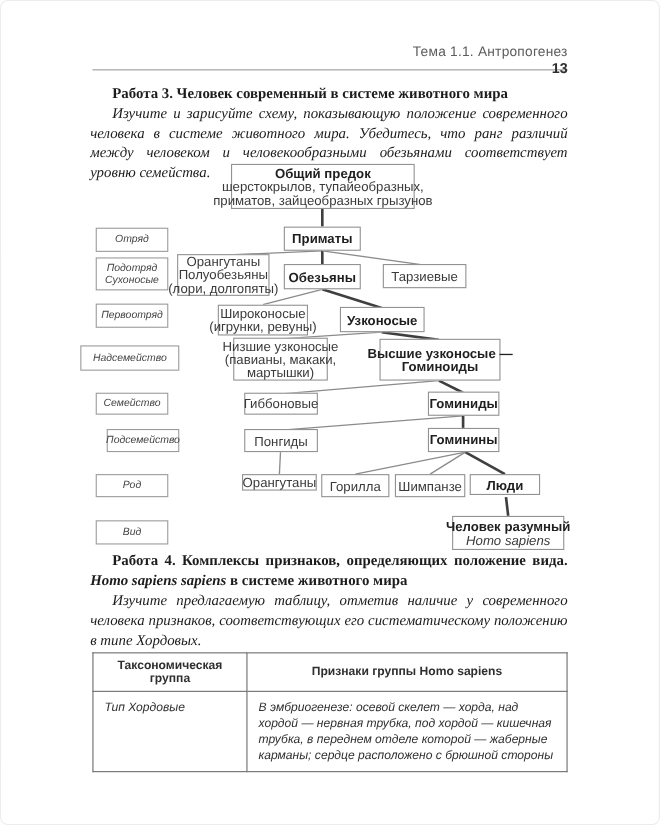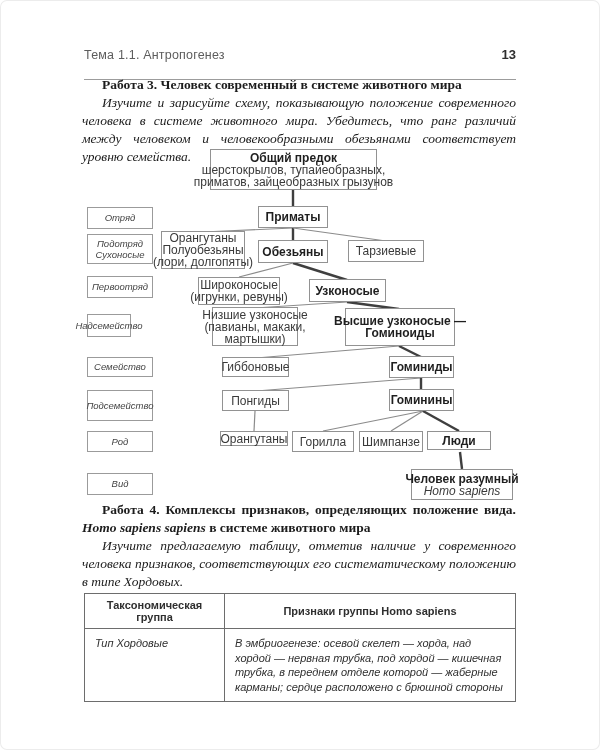--- a/index.html
+++ b/index.html
@@ -5,21 +5,21 @@
   html,body{margin:0;padding:0;background:#fff;}
   .page{
     position:relative;width:600px;height:750px;background:#fff;overflow:hidden;
     font-family:"Liberation Sans",sans-serif;
     box-shadow:inset 0 0 0 1px #ececec;border-radius:7px;box-sizing:border-box;
   }
   
   .header{
     position:absolute;left:84px;top:40px;width:432px;height:22px;
     border-bottom:1.5px solid #9c9c9c;display:flex;justify-content:space-between;
-    align-items:flex-end;padding-bottom:17px;box-sizing:content-box;
+    align-items:flex-end;padding-bottom:1px;box-sizing:content-box;flex-direction:column;
   }
   .topic{font-size:12.5px;color:#5d5d5d;letter-spacing:.2px;}
   .pagenum{font-size:13px;font-weight:bold;color:#2e2e2e;}
   
   .work{
     position:absolute;left:82px;width:434px;
     font-family:"Liberation Serif",serif;font-size:13.5px;line-height:18px;color:#1c1c1c;
   }
   .work-title{font-weight:bold;text-indent:20px;text-align:justify;margin:0;}
   .work-title .sp{font-style:italic;}
@@ -89,27 +89,27 @@
   <div class="rk" style="left:87px;top:207px;width:66px;height:22px">
     <span>Отряд</span>
   </div>
   <div class="rk" style="left:87px;top:234px;width:66px;height:30px">
     <span>Подотряд</span>
     <span>Сухоносые</span>
   </div>
   <div class="rk" style="left:87px;top:276px;width:66px;height:22px">
     <span>Первоотряд</span>
   </div>
-  <div class="rk" style="left:87px;top:314px;width:44px;height:23px">
+  <div class="rk" style="left:73px;top:314px;width:90px;height:23px">
     <span>Надсемейство</span>
   </div>
   <div class="rk" style="left:87px;top:357px;width:66px;height:20px">
     <span>Семейство</span>
   </div>
-  <div class="rk" style="left:87px;top:390px;width:66px;height:31px">
+  <div class="rk" style="left:97px;top:390px;width:66px;height:21px">
     <span>Подсемейство</span>
   </div>
   <div class="rk" style="left:87px;top:431px;width:66px;height:21px">
     <span>Род</span>
   </div>
   <div class="rk" style="left:87px;top:473px;width:66px;height:22px">
     <span>Вид</span>
   </div>
 
   <div class="nb" style="left:210px;top:149px;width:167px;height:41px">

